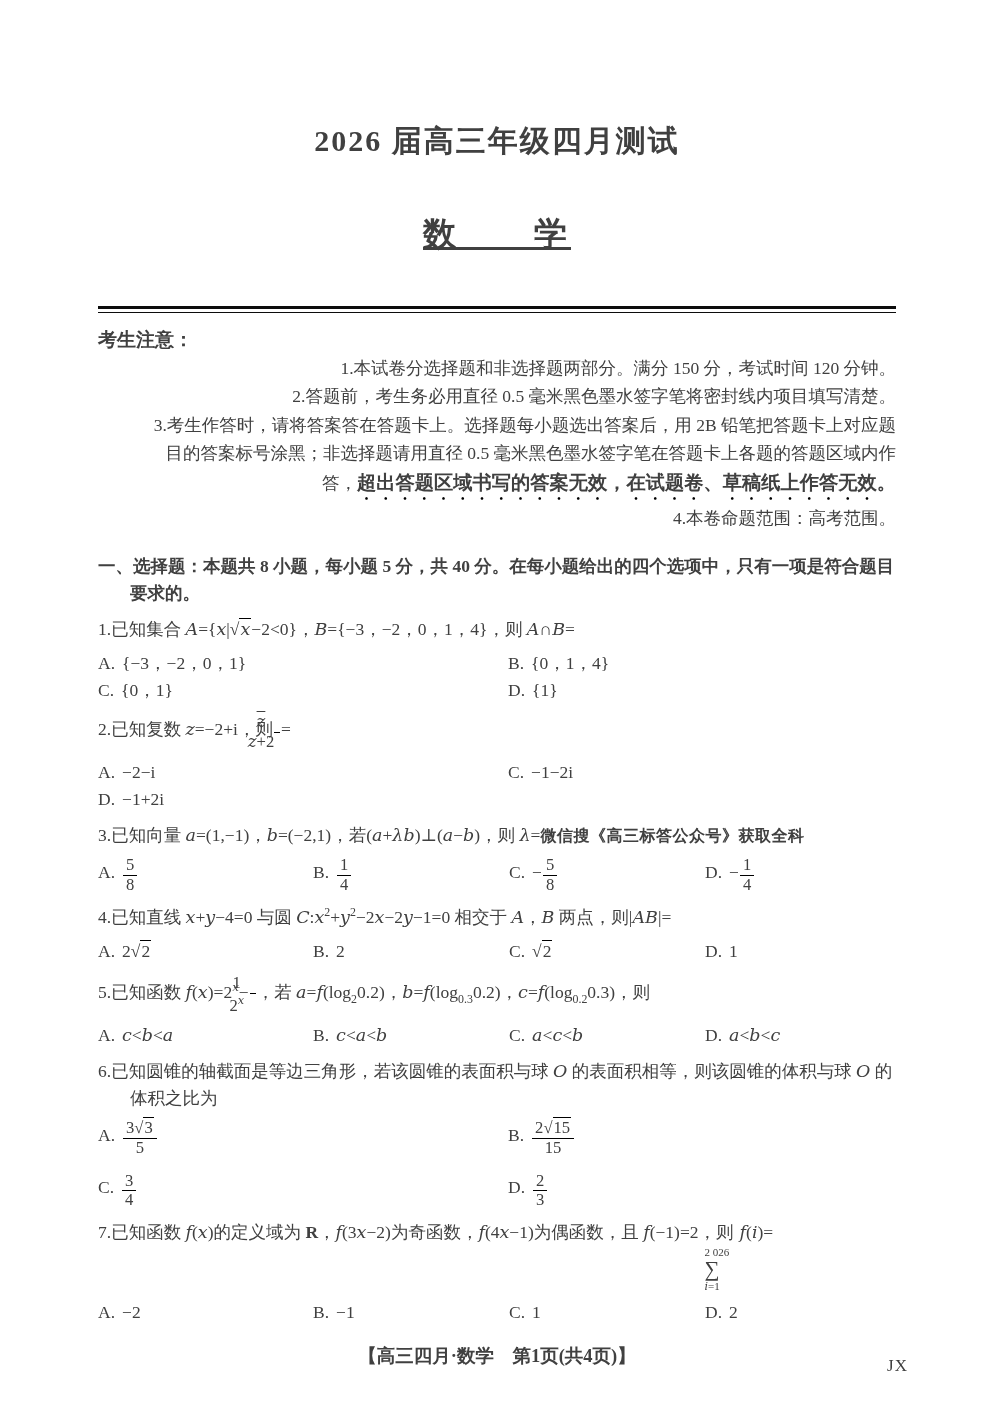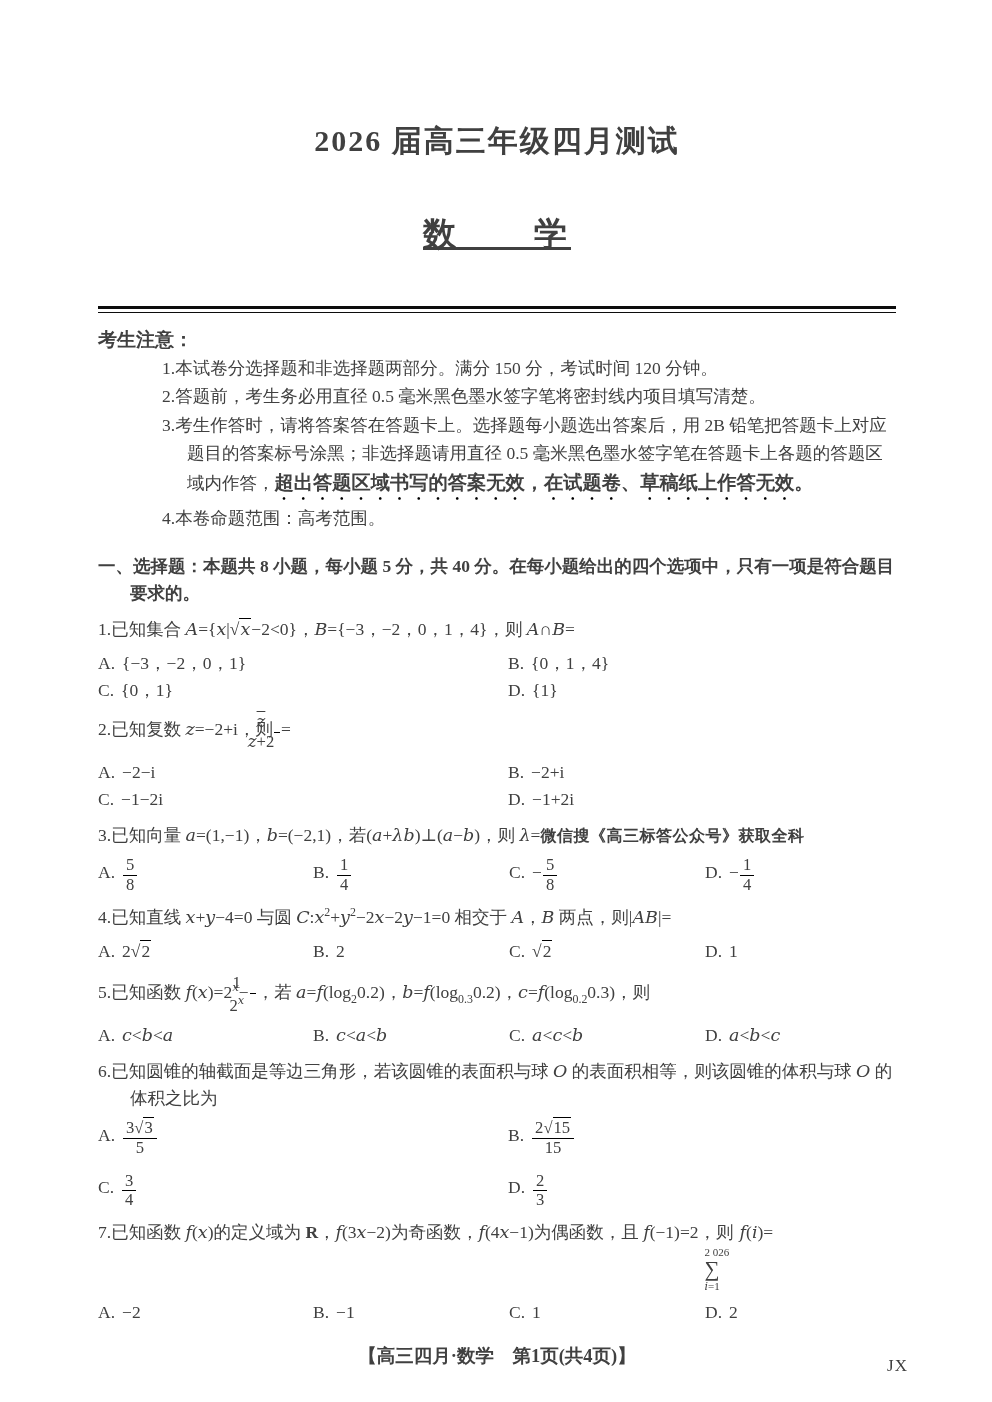--- a/index.html
+++ b/index.html
@@ -24,22 +24,23 @@
     text-align:center;font-size:33px;font-weight:700;margin-top:44px;letter-spacing:4px;text-decoration:underline;
   }
   .rule{
     margin-top:46px;height:3px;
     border-top:3px solid #0c0c0c;border-bottom:1px solid #0c0c0c;
   }
   
   .notice{margin-top:8px;}
   .notice-h{font-size:19px;font-weight:700;margin-top:12px;}
   .nitem{
-    margin-left:64px;padding-left:25px;text-indent:-25px;
+    margin-left:40px;padding-left:25px;text-indent:-25px;
     line-height:1.62;
+    text-align:right;
   }
   .dots{
     font-weight:700;font-size:1.1em;
     text-emphasis:filled dot #000;text-emphasis-position:under right;
     -webkit-text-emphasis:filled dot #000;-webkit-text-emphasis-position:under;
   }
   
   .section-h{
     margin-top:20px;font-weight:700;
     padding-left:32px;text-indent:-32px;
@@ -100,21 +101,20 @@
       <div class="opt"><span class="olabel">B.</span><span>{0，1，4}</span></div>
       <div class="opt"><span class="olabel">C.</span><span>{0，1}</span></div>
       <div class="opt"><span class="olabel">D.</span><span>{1}</span></div>
     </div>
   </div>
 
   <div class="q">
     <div class="qstem">2.已知复数 <i>z</i>=−2+i，则<span class="fr"><span class="nu"><i class="bar">z</i></span><span class="de"><i>z</i>+2</span></span>=</div>
     <div class="opts opts2">
       <div class="opt"><span class="olabel">A.</span><span>−2−i</span></div>
-      <div class="opt"><span class="olabel">B.</span><span>−2+i</span></div>
       <div class="opt"><span class="olabel">C.</span><span>−1−2i</span></div>
       <div class="opt"><span class="olabel">D.</span><span>−1+2i</span></div>
     </div>
   </div>
 
   <div class="q">
     <div class="qstem">3.已知向量 <i>a</i>=(1,−1)，<i>b</i>=(−2,1)，若(<i>a</i>+<i>λb</i>)⊥(<i>a</i>−<i>b</i>)，则 <i>λ</i>=<span class="wm">微信搜《高三标答公众号》获取全科</span></div>
     <div class="opts opts4">
       <div class="opt"><span class="olabel">A.</span><span><span class="fr"><span class="nu">5</span><span class="de">8</span></span></span></div>
       <div class="opt"><span class="olabel">B.</span><span><span class="fr"><span class="nu">1</span><span class="de">4</span></span></span></div>

